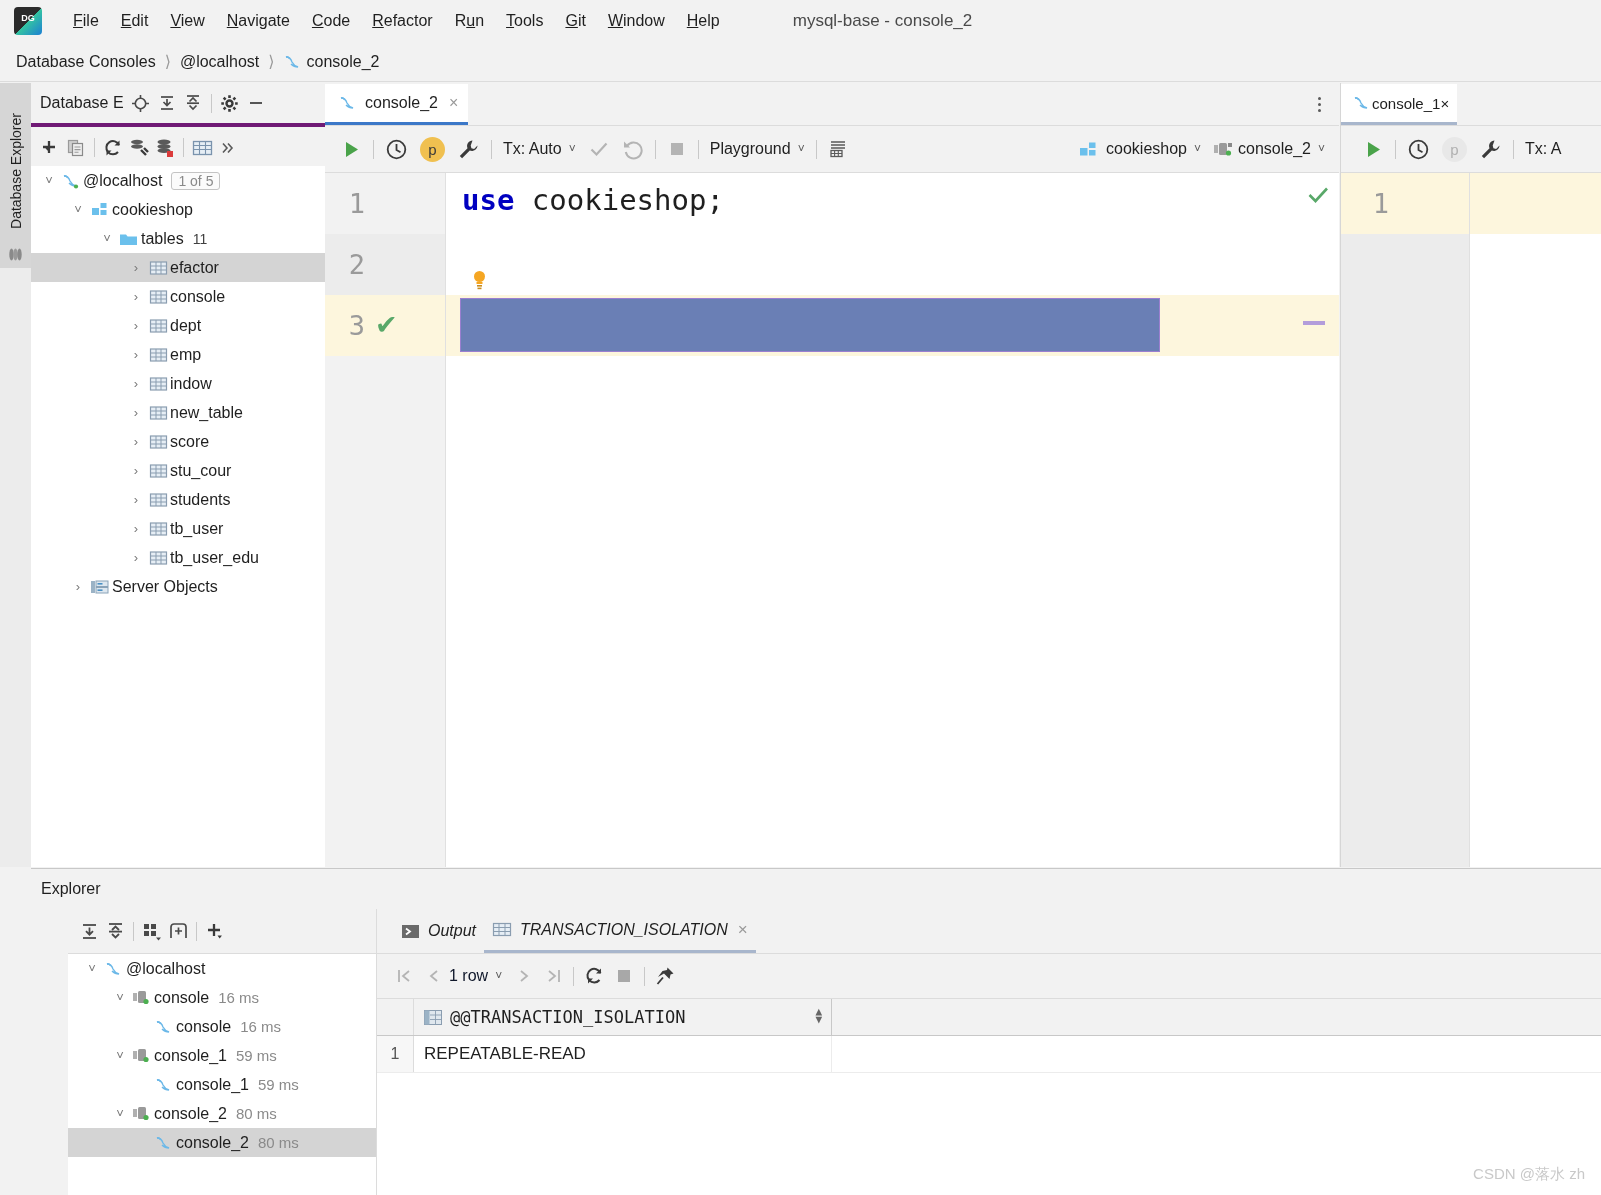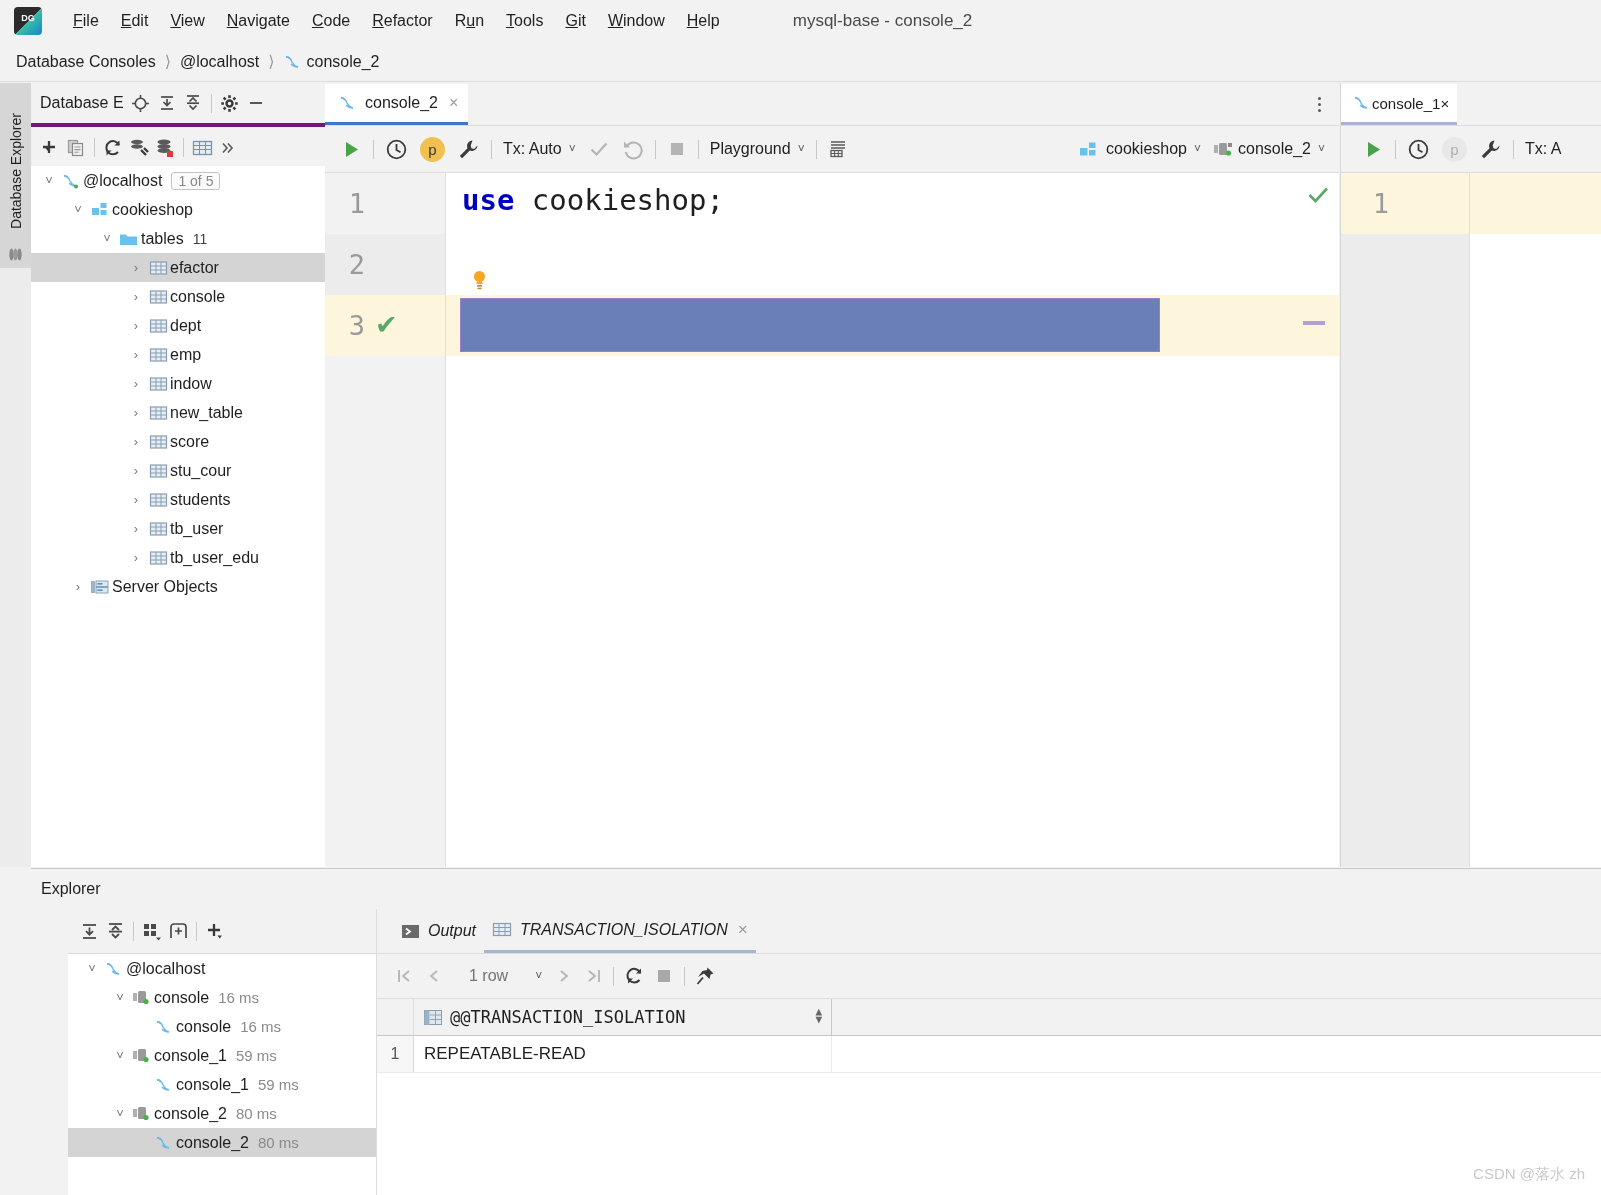--- a/index.html
+++ b/index.html
@@ -126,21 +126,21 @@
   .rtabs{height:45px;display:flex;align-items:flex-end;padding-left:16px;
          border-bottom:1px solid #dcdcdc;box-sizing:border-box;background:#f2f2f2;}
   .rtab{height:44px;display:flex;align-items:center;padding:0 8px;cursor:default;
         box-sizing:border-box;}
   .rtab.active{border-bottom:3px solid #a8b6cc;}
   .rtab .lbl{font-size:16px;color:#1f1f1f;margin-left:8px;font-style:italic;}
   .gridtoolbar{height:45px;display:flex;align-items:center;padding-left:12px;background:#f2f2f2;
                border-bottom:1px solid #dcdcdc;box-sizing:border-box;}
   .gbtn{width:30px;height:30px;display:flex;align-items:center;justify-content:center;
         cursor:default;flex:none;}
-  .rowcount{font-size:16px;color:#737373;margin:0 20px;white-space:nowrap;}
+  .rowcount{font-size:16px;color:#0f172a;margin:0 0;white-space:nowrap;}
   .gridhost{position:absolute;left:0;top:90px;right:0;bottom:0;background:#fff;}
   .ghead{height:36px;display:flex;align-items:stretch;background:#f2f2f2;
          border-bottom:1px solid #c8c8c8;}
   .ghead .corner{width:36px;border-right:1px solid #dcdcdc;flex:none;background:#f2f2f2;}
   .ghead .hcell{width:418px;display:flex;align-items:center;padding-left:10px;
                 border-right:1px solid #c8c8c8;box-sizing:border-box;flex:none;
                 font-family:"DejaVu Sans Mono", monospace;font-size:17px;color:#1f1f1f;
                 position:relative;}
   .sortarrows{position:absolute;right:9px;top:9px;font-size:11px;color:#666;line-height:8px;}
   .grow{height:36px;display:flex;align-items:stretch;background:#fff;

